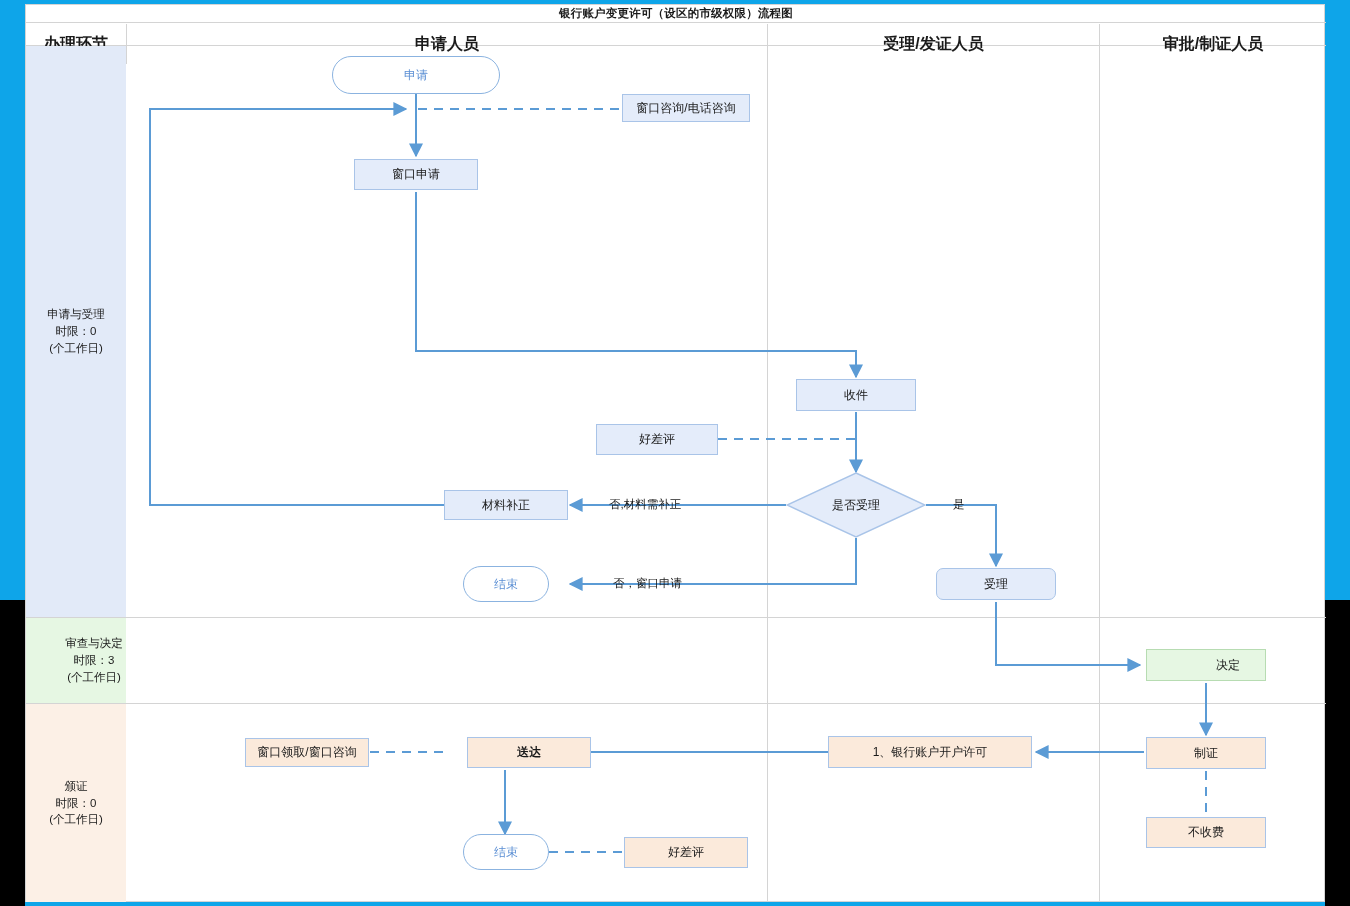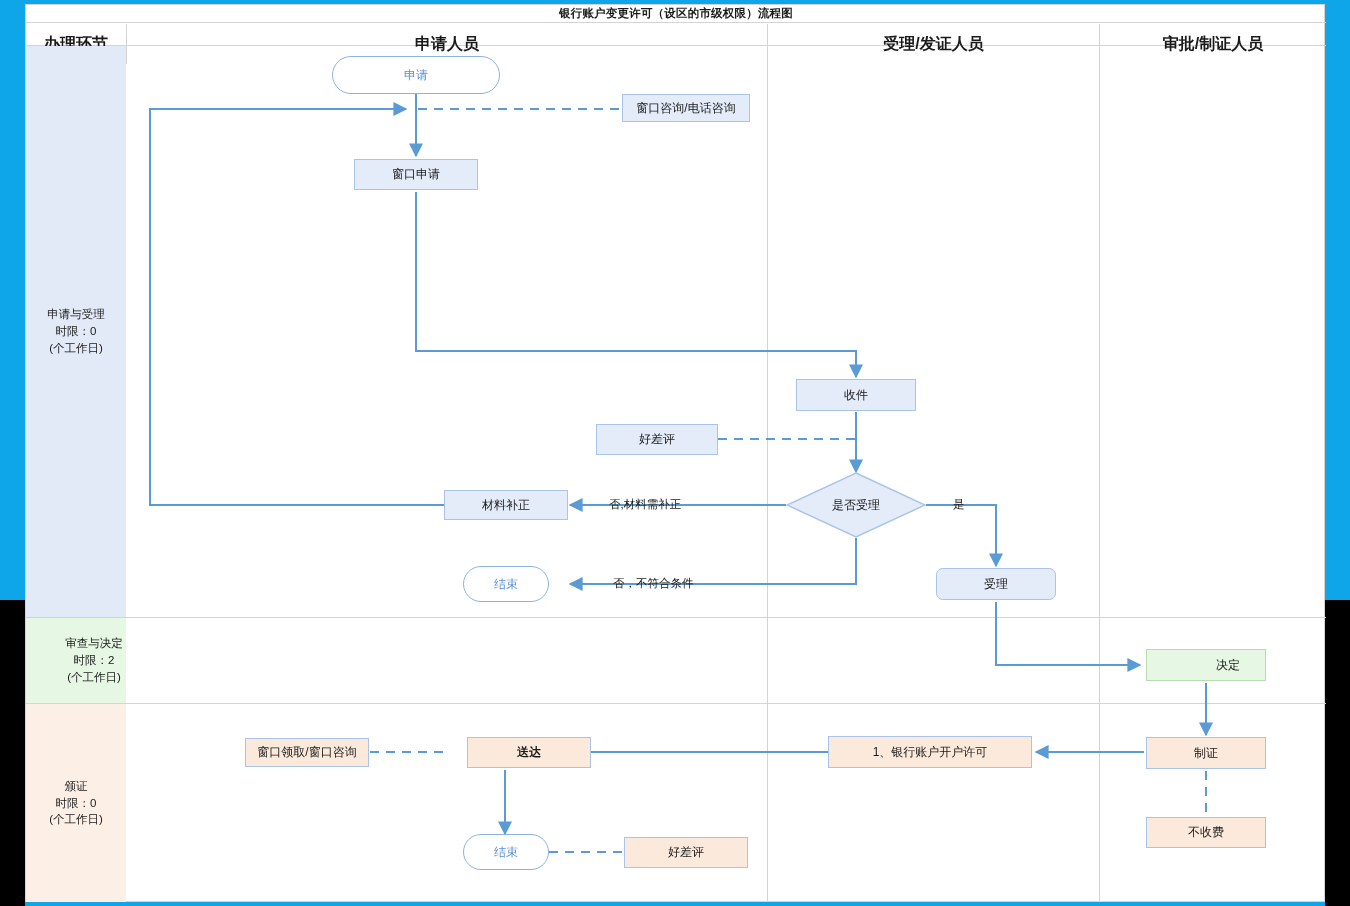--- a/index.html
+++ b/index.html
@@ -143,21 +143,21 @@
       <div class="hcell c3">审批/制证人员</div>
     </div>
 
     <div class="phase-cell phase-1">
       <span class="ln">申请与受理</span>
       <span class="ln">时限：0</span>
       <span class="ln">(个工作日)</span>
     </div>
     <div class="phase-cell phase-2">
       <span class="ln">审查与决定</span>
-      <span class="ln">时限：2</span>
+      <span class="ln">时限：3</span>
       <span class="ln">(个工作日)</span>
     </div>
     <div class="phase-cell phase-3">
       <span class="ln">颁证</span>
       <span class="ln">时限：0</span>
       <span class="ln">(个工作日)</span>
     </div>
 
     <div class="lane-body">
       <div class="lane-row lane-r1"></div>
@@ -247,17 +247,17 @@
 
     <div class="node n-orange" style="left:467px; top:737px; width:124px; height:31px;font-weight:bold;">送达</div>
 
     <div class="node n-orange" style="left:245px; top:738px; width:124px; height:29px;">窗口领取/窗口咨询</div>
 
     <div class="node n-term" style="left:463px; top:834px; width:86px; height:36px;">结束</div>
 
     <div class="node n-orange" style="left:624px; top:837px; width:124px; height:31px;">好差评</div>
 
     <div class="edge-label" style="left:609px; top:497px;">否,材料需补正</div>
-    <div class="edge-label" style="left:613px; top:576px;">否，不符合条件</div>
+    <div class="edge-label" style="left:613px; top:576px;">否，窗口申请</div>
     <div class="edge-label" style="left:953px; top:497px;">是</div>
   </div>
 
 </div>
 
 </body></html>

